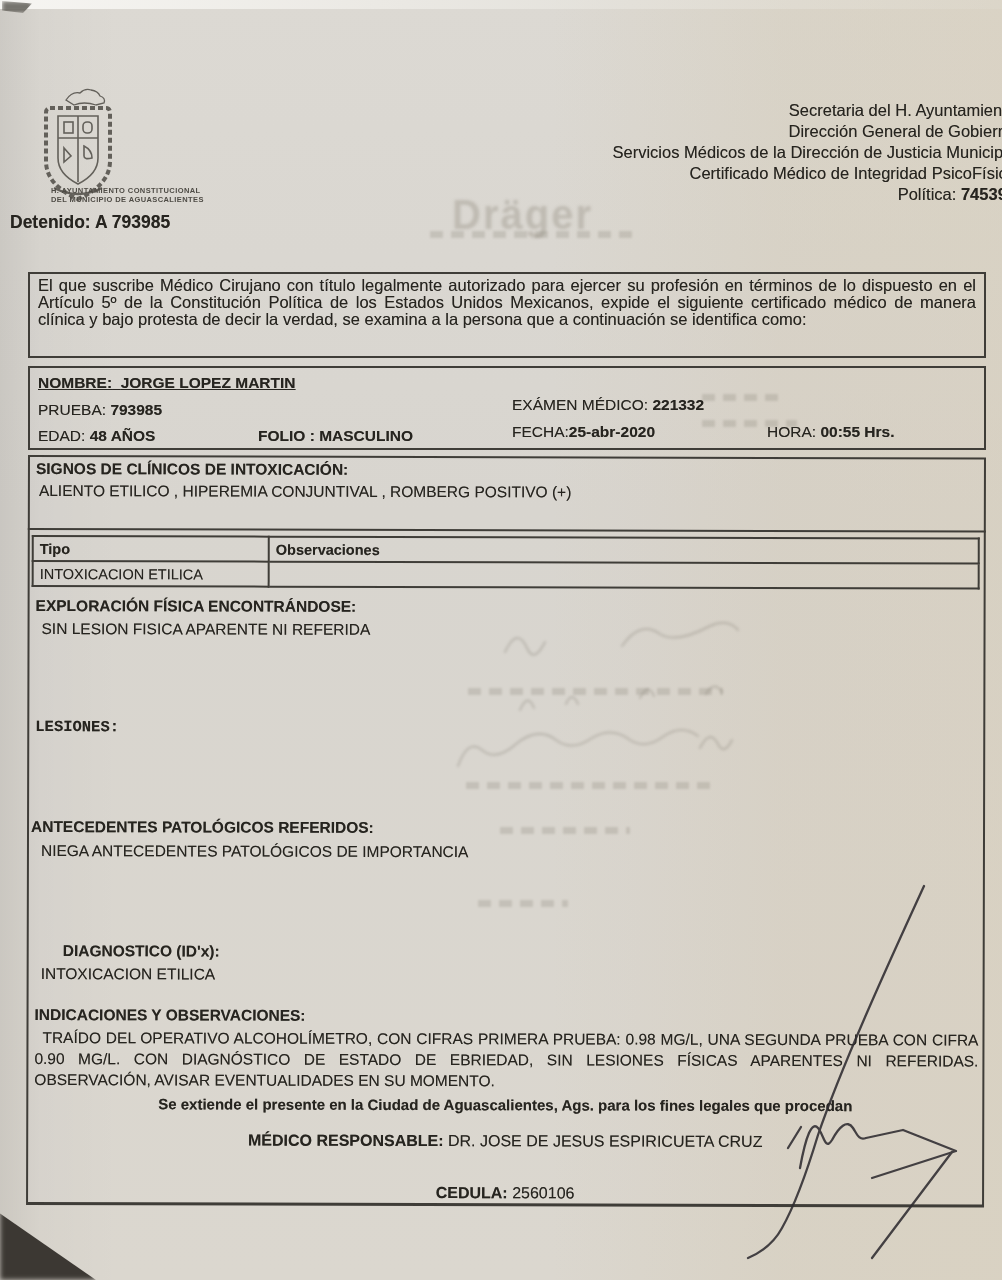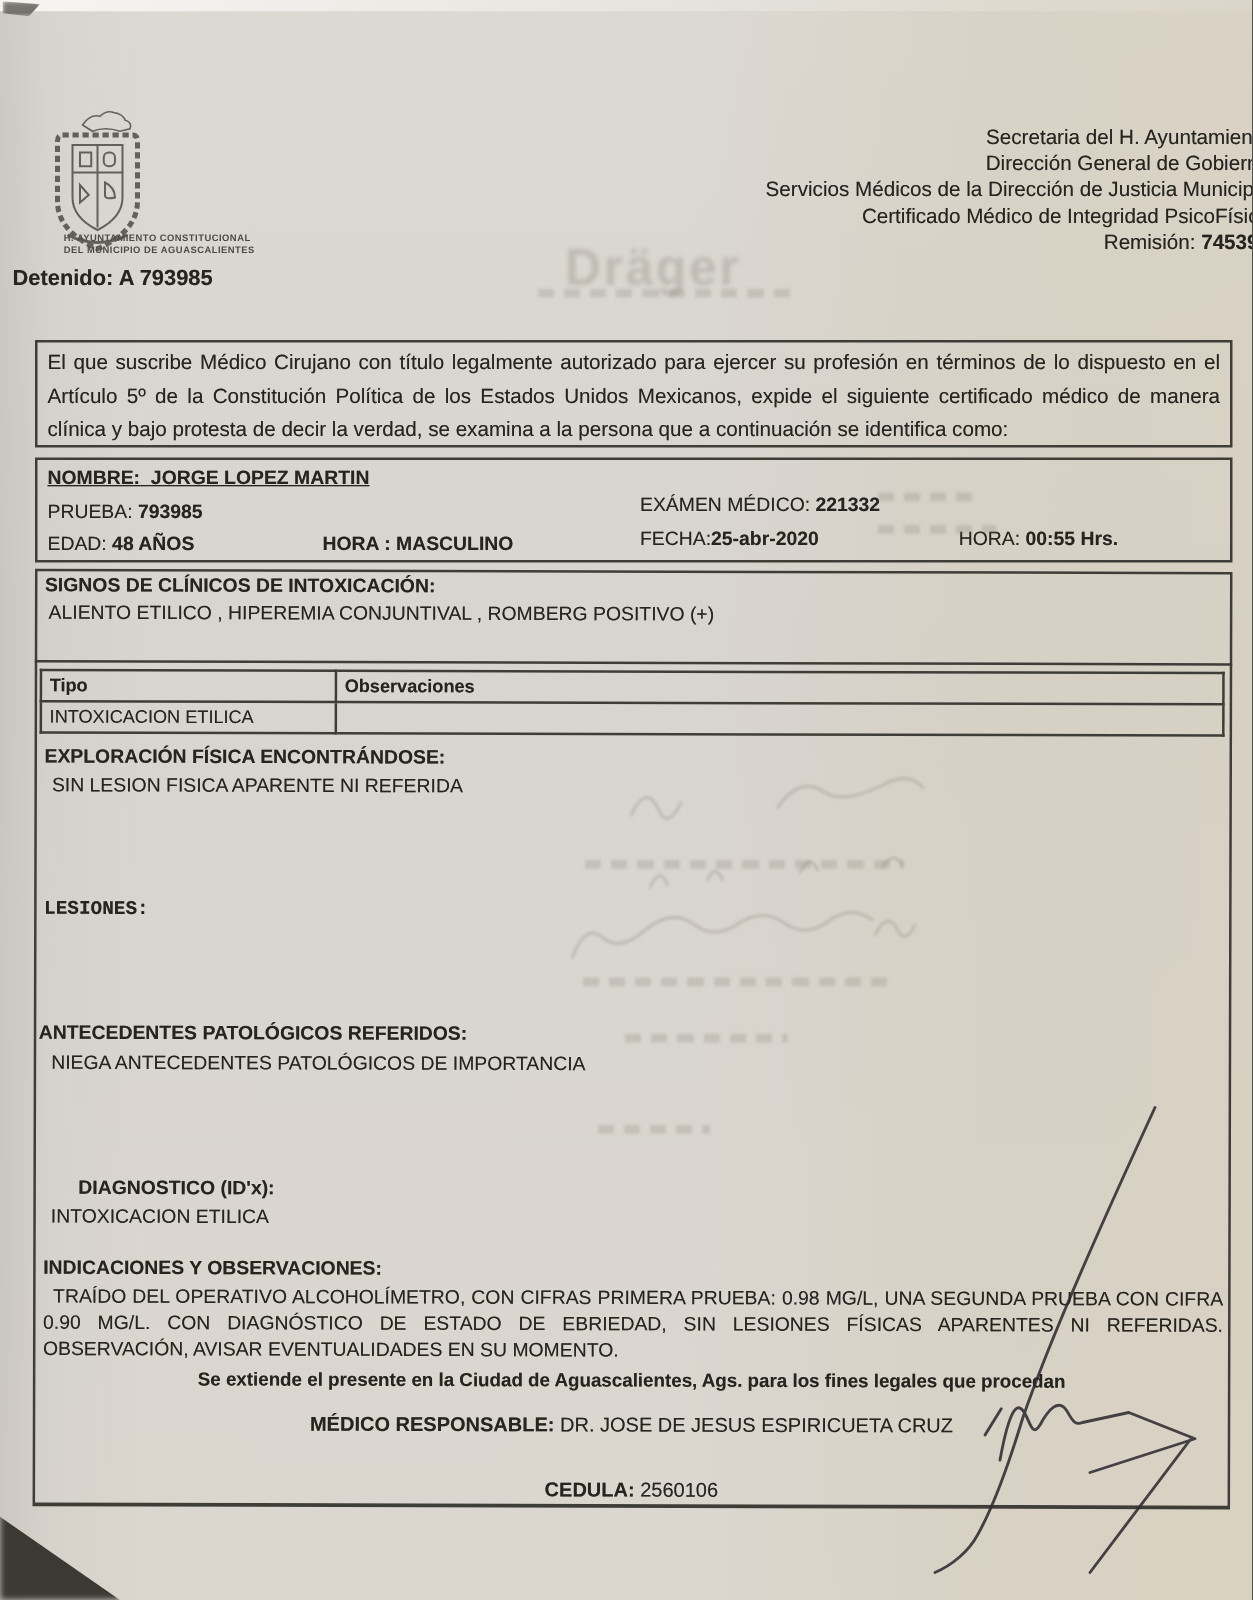--- a/index.html
+++ b/index.html
@@ -31,21 +31,21 @@
     letter-spacing:.4px;filter:blur(.3px);font-weight:bold;margin-left:43px;}
   #detenido{left:10px;top:212px;font-size:17.5px;}
   
   #watermark{left:452px;top:192px;font-size:40px;font-weight:bold;color:rgba(173,169,159,0.6);
     letter-spacing:2px;filter:blur(1.6px);transform:scaleY(1.05);}
   .ghost-dashes{height:7px;opacity:.5;filter:blur(1.3px);
     background:repeating-linear-gradient(90deg, rgba(125,120,108,0.45) 0 13px, rgba(0,0,0,0) 13px 21px);}
   
   .box{border:2px solid #3f3d38;background:rgba(255,255,255,0.02);}
   #intro-box{left:28px;top:272px;width:958px;height:86px;padding:3px 8px;box-sizing:border-box;
-    font-size:16.5px;line-height:27px;text-align:justify;}
+    font-size:16.5px;line-height:17px;text-align:justify;}
   #identity-box{left:28px;top:366px;width:958px;height:84px;box-sizing:border-box;font-size:15.5px;}
   #main-box{left:28px;top:455px;width:958px;height:750px;box-sizing:border-box;border-bottom-width:3px;
     transform:rotate(0.15deg);transform-origin:top left;}
   .sec-title{font-weight:bold;font-size:15.5px;white-space:nowrap;}
   .sec-text{font-size:15.5px;white-space:nowrap;}
   #signos-divider{left:-2px;top:71px;width:958px;border-top:2px solid #3f3d38;}
   
   #obs-table{left:2px;top:78px;width:948px;border-collapse:collapse;table-layout:fixed;}
   #obs-table th,#obs-table td{border:2px solid #3f3d38;font-size:14.5px;text-align:left;
     padding:1px 6px;height:21px;}
@@ -90,21 +90,21 @@
     <div>DEL MUNICIPIO DE AGUASCALIENTES</div>
   </div>
 
   <div class="abs b doc-text" id="detenido">Detenido: A 793985</div>
 
   <div class="abs doc-text" id="header-right">
     <div class="line">Secretaria del H. Ayuntamiento</div>
     <div class="line">Dirección General de Gobierno</div>
     <div class="line">Servicios Médicos de la Dirección de Justicia Municipal</div>
     <div class="line">Certificado Médico de Integridad PsicoFísica</div>
-    <div class="line"><span>Remisión: </span><span class="b">745398</span></div>
+    <div class="line"><span>Política: </span><span class="b">745398</span></div>
   </div>
 
   <div class="abs" id="watermark">Dräger</div>
   <div class="abs ghost-dashes" style="left:430px;top:231px;width:205px;"></div>
 
   <div class="abs box doc-text" id="intro-box">
     <span>El que suscribe Médico Cirujano con título legalmente autorizado para ejercer su profesión en términos de lo dispuesto en el Artículo 5º de la Constitución Política de los Estados Unidos Mexicanos, expide el siguiente certificado médico de manera clínica y bajo protesta de decir la verdad, se examina a la persona que a continuación se identifica como:</span>
   </div>
 
   <div class="abs box doc-text" id="identity-box">
@@ -118,21 +118,21 @@
     </div>
     <div class="abs" style="left:482px;top:28px;">
       <span>EXÁMEN MÉDICO:</span>
       <span class="b">221332</span>
     </div>
     <div class="abs" style="left:8px;top:59px;">
       <span>EDAD:</span>
       <span class="b">48 AÑOS</span>
     </div>
     <div class="abs" style="left:228px;top:59px;">
-      <span class="b">HORA :</span>
+      <span class="b">FOLIO :</span>
       <span class="b">MASCULINO</span>
     </div>
     <div class="abs" style="left:482px;top:55px;">
       <span>FECHA:</span><span class="b">25-abr-2020</span>
     </div>
     <div class="abs" style="left:737px;top:55px;">
       <span>HORA:</span>
       <span class="b">00:55 Hrs.</span>
     </div>
 

